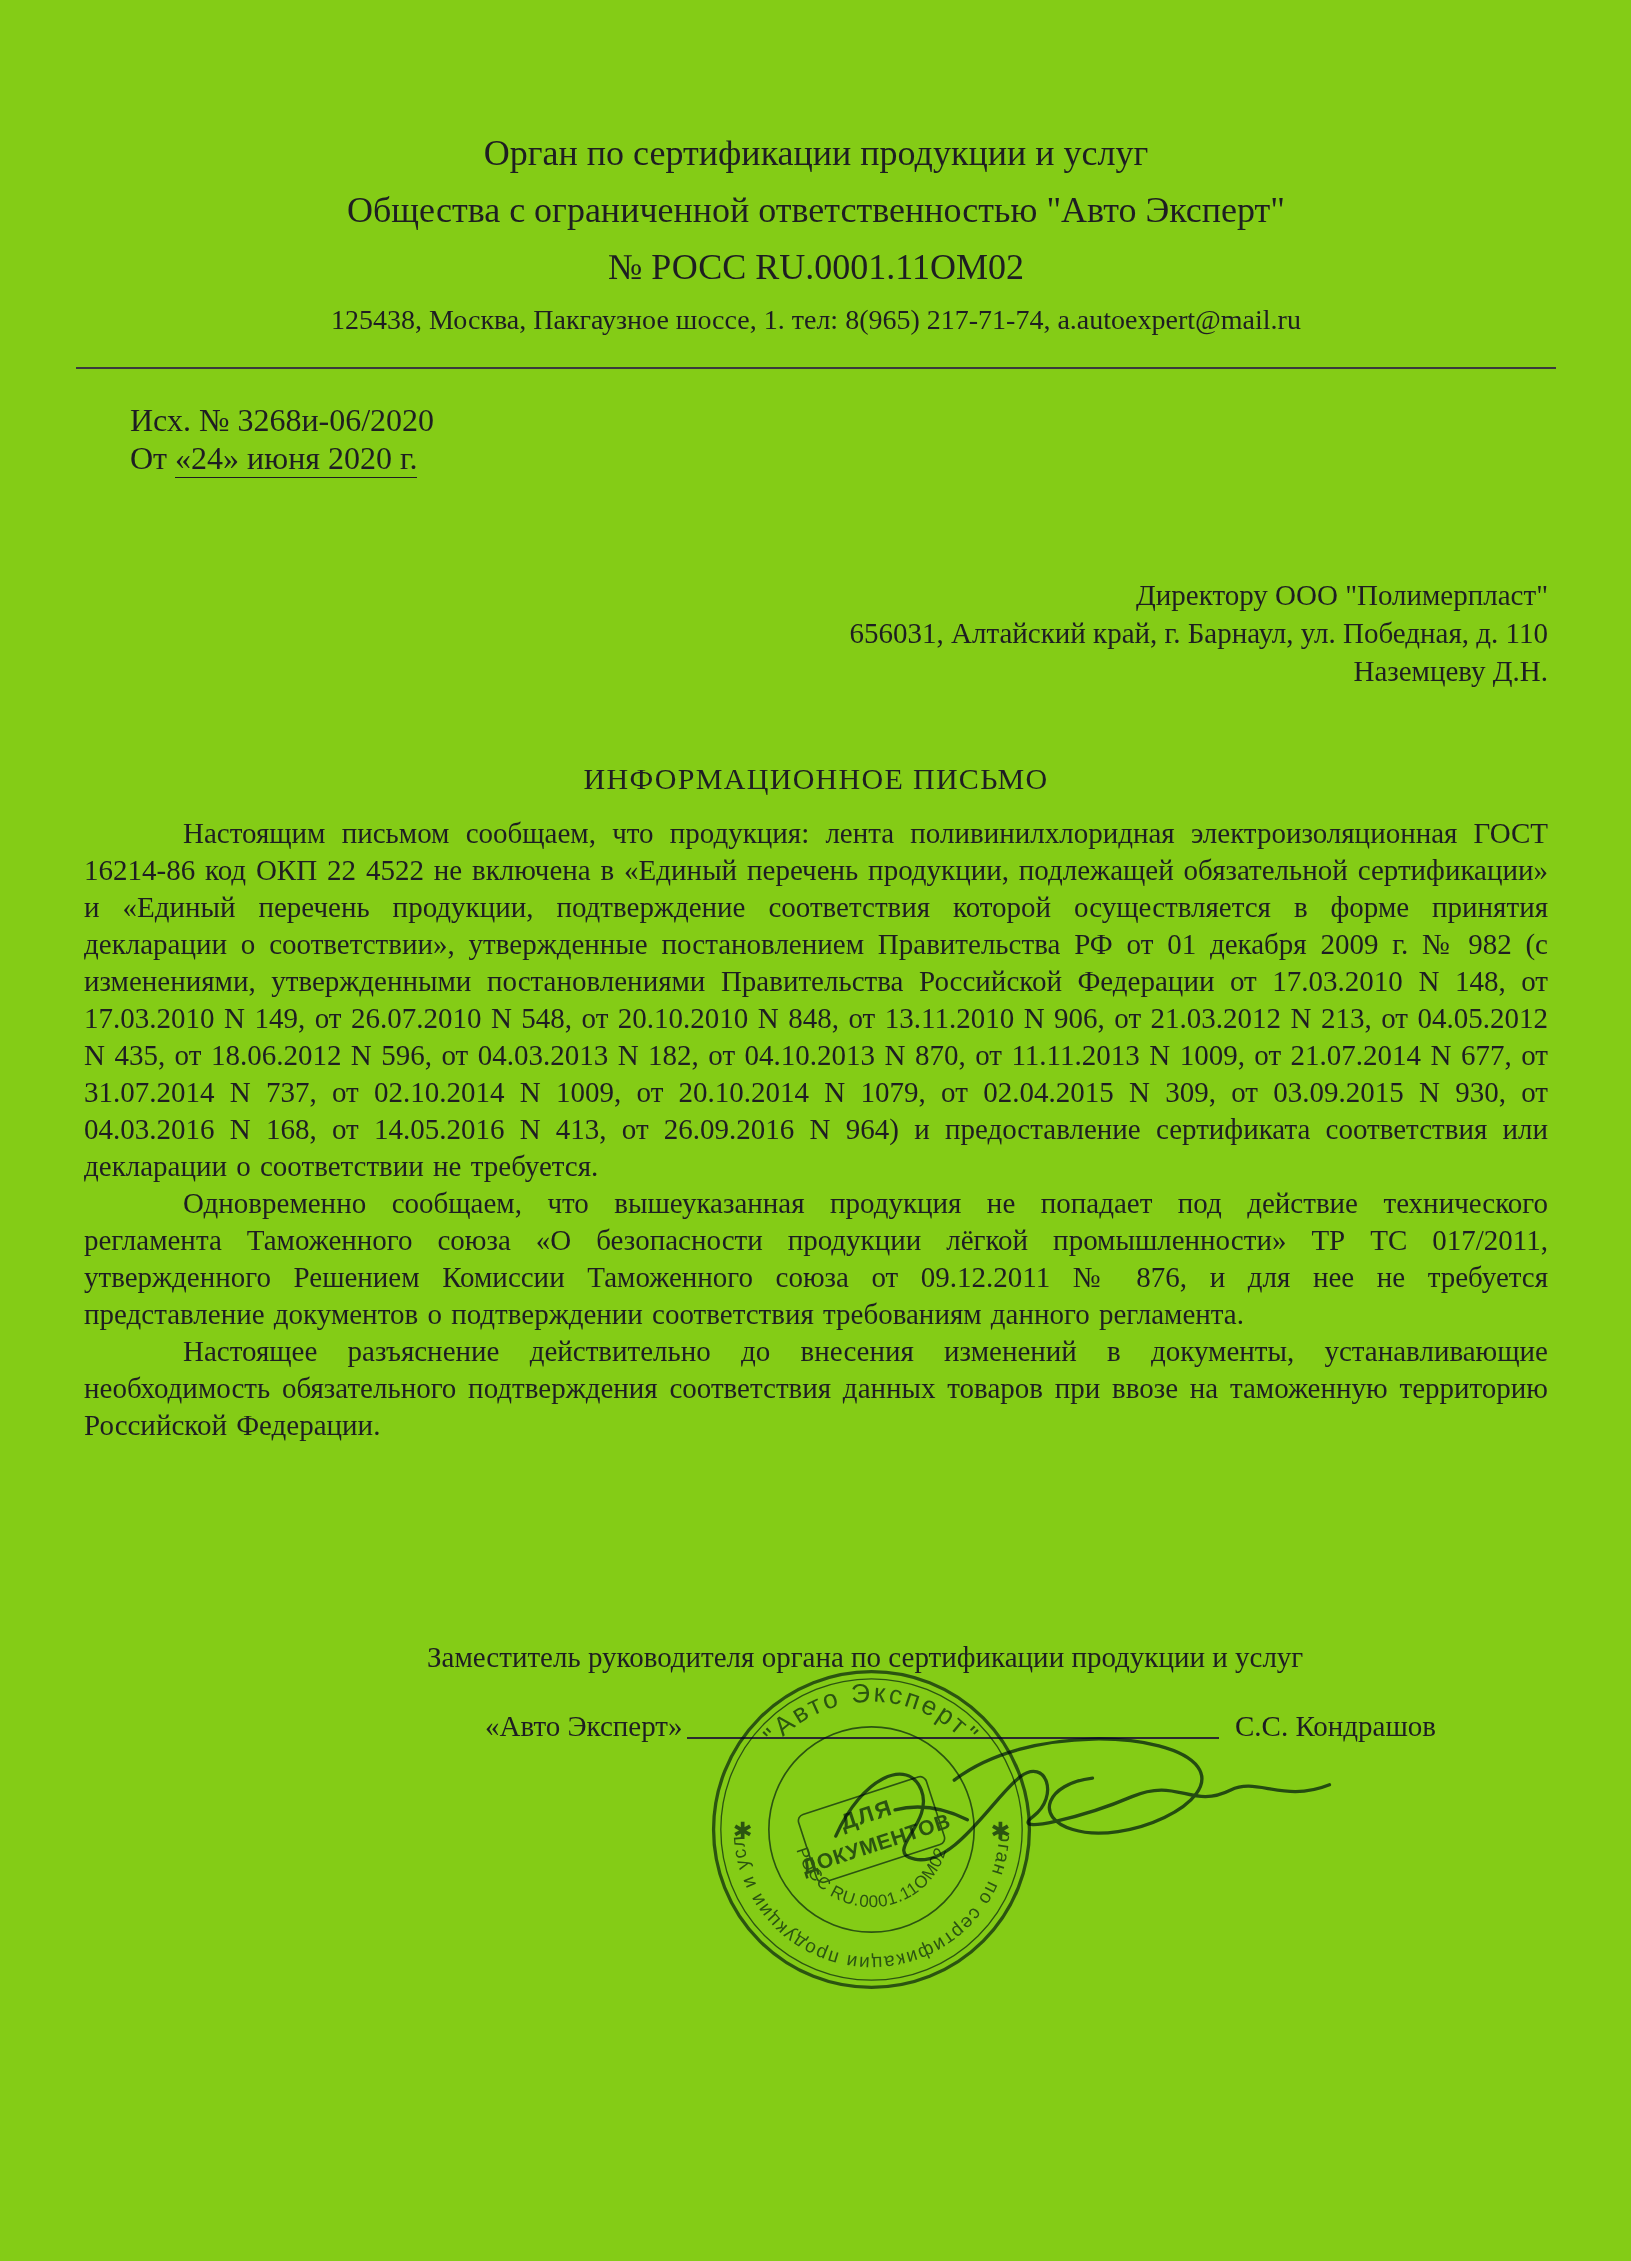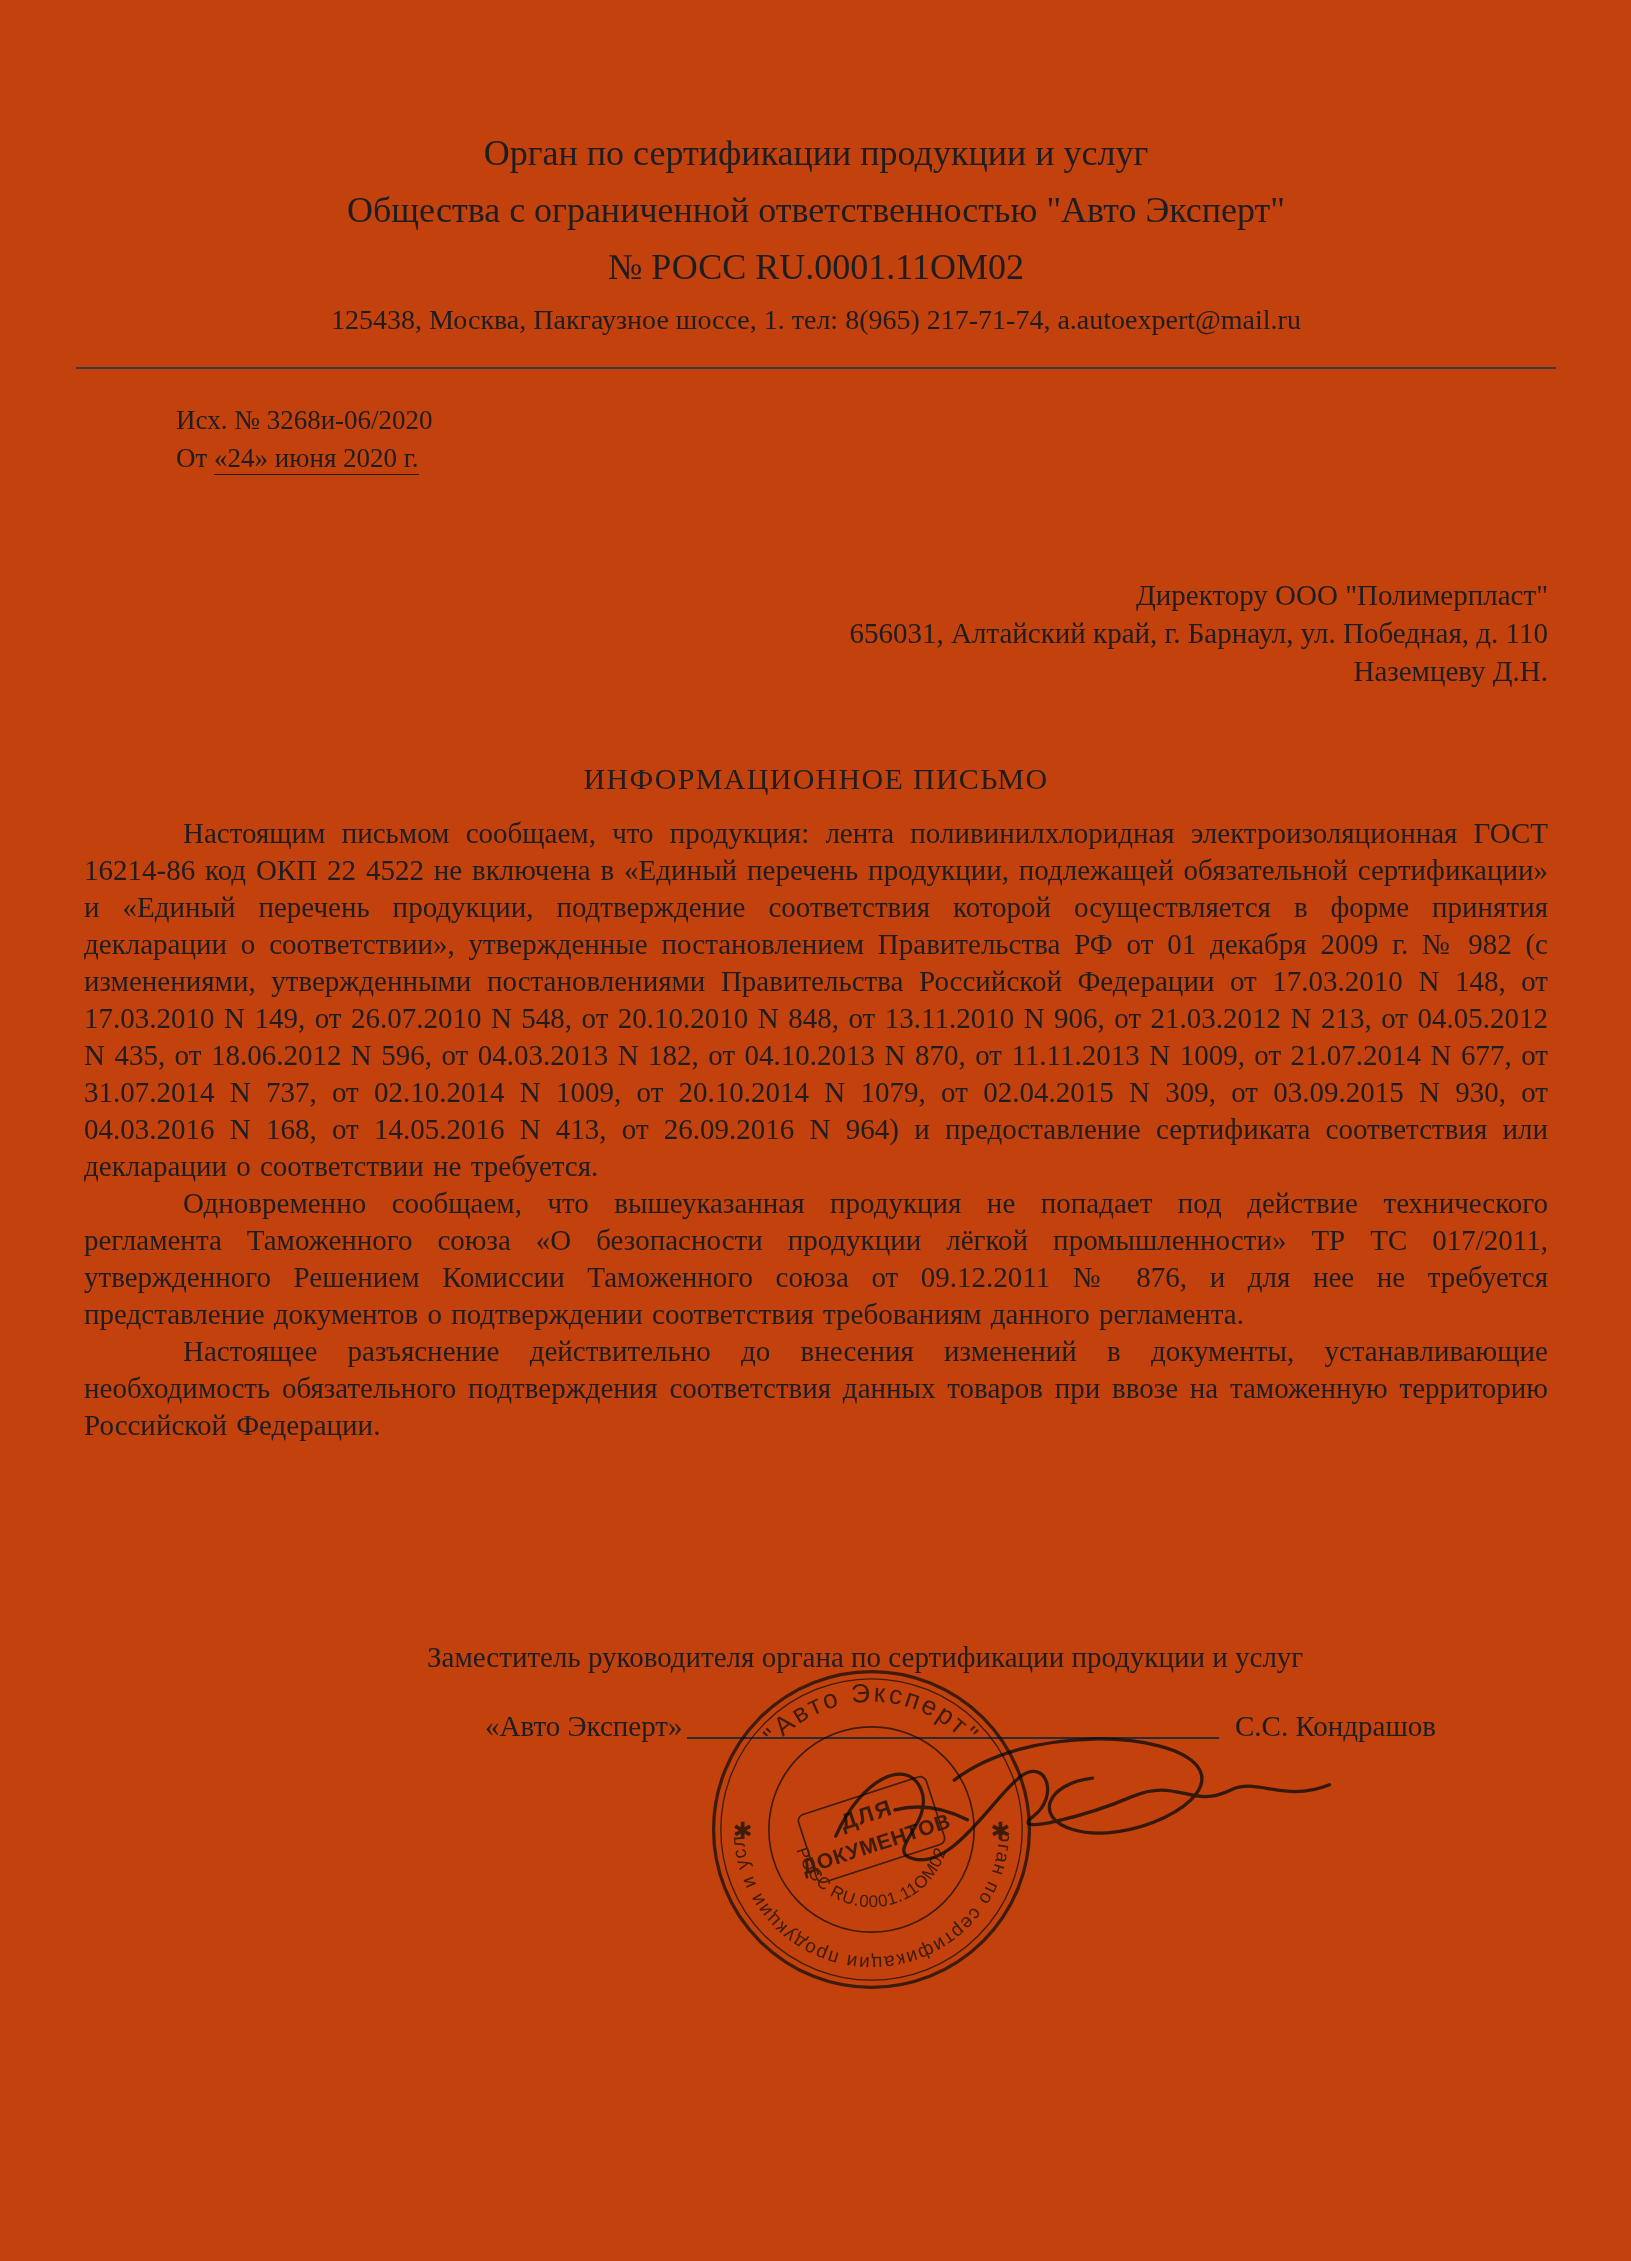--- a/index.html
+++ b/index.html
@@ -1,32 +1,32 @@
 <!DOCTYPE html>
 <html style="font-size:10.5px"><head>
 <meta charset="utf-8">
 <style>
   html,body{margin:0;padding:0;background:#d9d9d9;}
   .page{
     position:relative;
     width:1632px;
     height:2261px;
     margin:0 auto;
-    background:#c2410c;
+    background:#84cc16;
     font-family:"Liberation Serif","DejaVu Serif",serif;
     color:#1e1e22;
     box-sizing:border-box;
     padding:125px 84px 0 84px;
     overflow:hidden;
   }
   .doc-header{text-align:center;}
   .h1{font-size:36px;line-height:57px;}
   .h2{font-size:28px;line-height:47px;}
   .rule{border:none;border-top:2px solid #3a3a3e;margin:24px -8px 0 -8px;height:0;}
-  .ref-block{margin:32px 0 0 92px;font-size:27px;line-height:38px;}
+  .ref-block{margin:32px 0 0 46px;font-size:32px;line-height:38px;}
   .u{border-bottom:1.3px solid #1e1e22;padding-bottom:0.7px;}
   .recipient{margin-top:99px;text-align:right;font-size:29px;line-height:38px;}
   .title{margin-top:72px;text-align:center;font-size:30px;letter-spacing:1.3px;}
   .body-text{margin-top:19px;}
   .body-text p{
     margin:0;
     font-size:29px;
     line-height:37px;
     text-align:justify;
     text-indent:99px;

